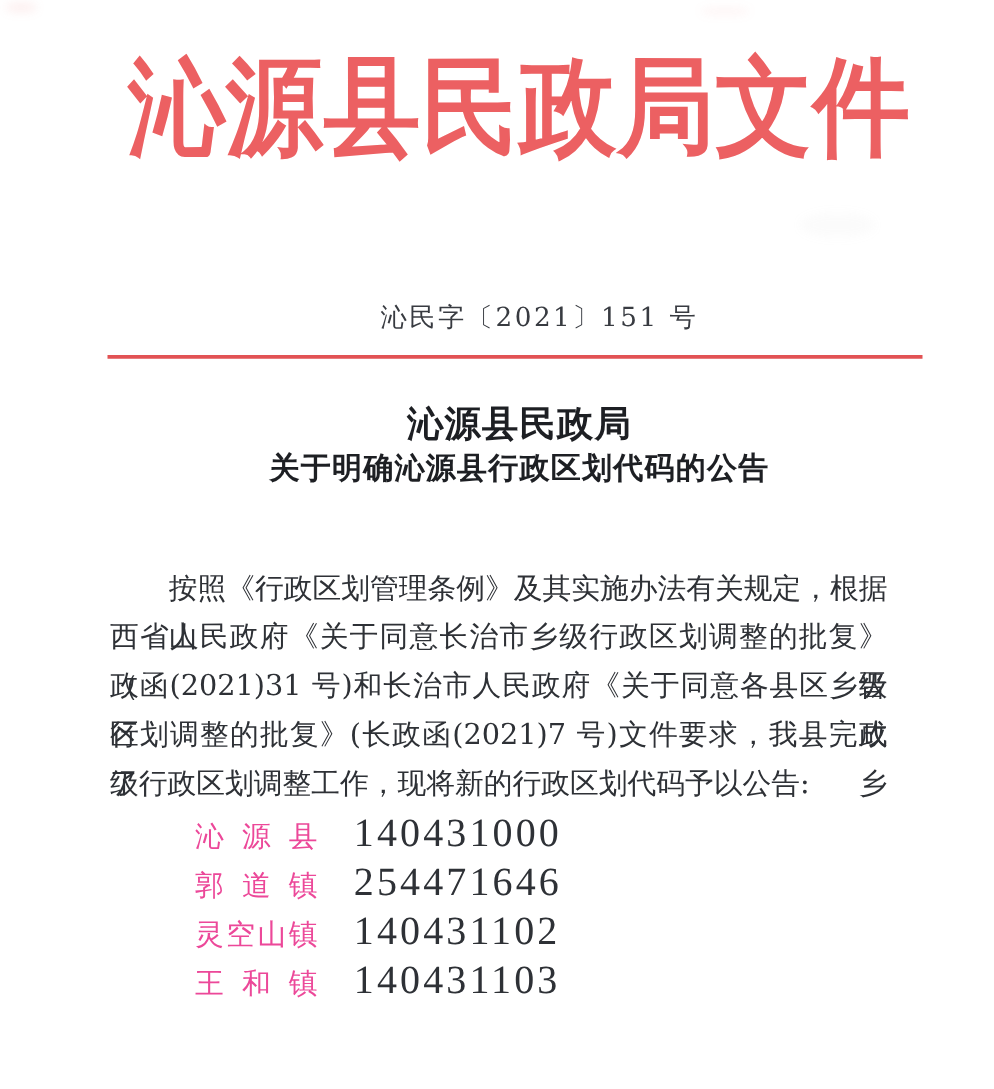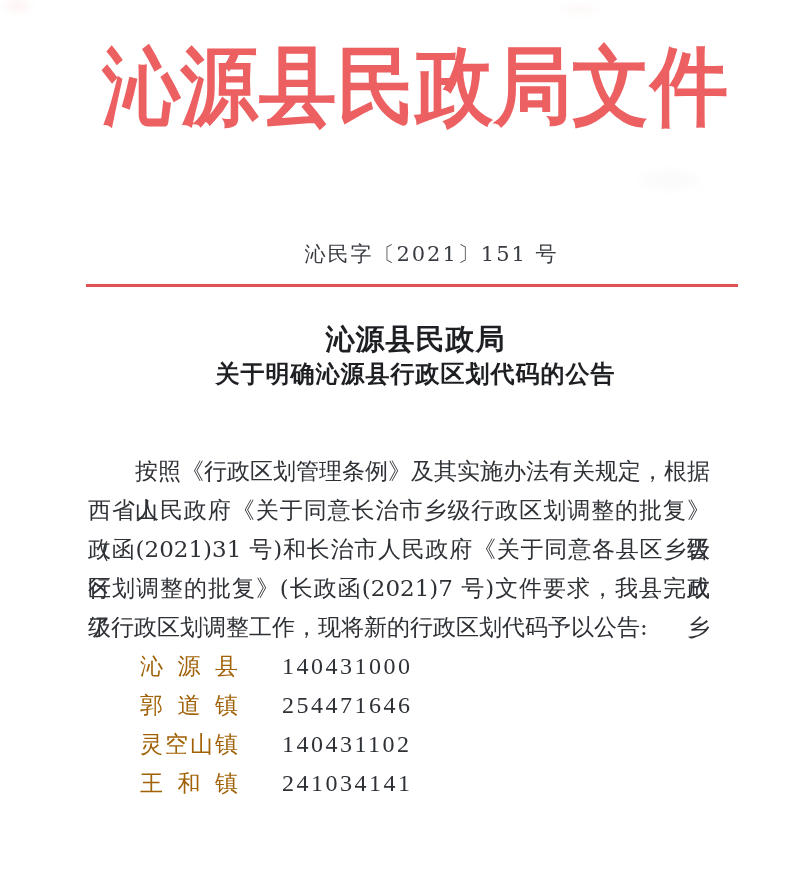--- a/index.html
+++ b/index.html
@@ -118,34 +118,34 @@
     width: 622px;
   }
   .code-row {
     height: 39px;
     line-height: 39px;
     white-space: nowrap;
   }
   .town-name {
     display: inline-block;
     vertical-align: baseline;
-    margin-left: 52px;
+    margin-left: 68px;
     width: 98px;
     font-size: 23px;
-    color: #a16207;
+    color: #ec4899;
     text-align: justify;
     text-align-last: justify;
     text-justify: inter-character;
     font-family: Liberation Mono, monospace;
   }
   .town-code {
     display: inline-block;
     vertical-align: baseline;
-    margin-left: 44px;
-    font-size: 24px;
+    margin-left: 29px;
+    font-size: 32px;
     letter-spacing: 2.5px;
     color: #2e3136;
     font-family: "Liberation Serif", "DejaVu Serif", serif;
   }
 </style>
 </head>
 <body>
 
 <div class="page">
 
@@ -176,17 +176,17 @@
     <div class="code-row">
       <span class="town-name">沁源县</span><span class="town-code">140431000</span>
     </div>
     <div class="code-row">
       <span class="town-name">郭道镇</span><span class="town-code">254471646</span>
     </div>
     <div class="code-row">
       <span class="town-name">灵空山镇</span><span class="town-code">140431102</span>
     </div>
     <div class="code-row">
-      <span class="town-name">王和镇</span><span class="town-code">241034141</span>
+      <span class="town-name">王和镇</span><span class="town-code">140431103</span>
     </div>
   </div>
 
 </div>
 
 </body></html>

